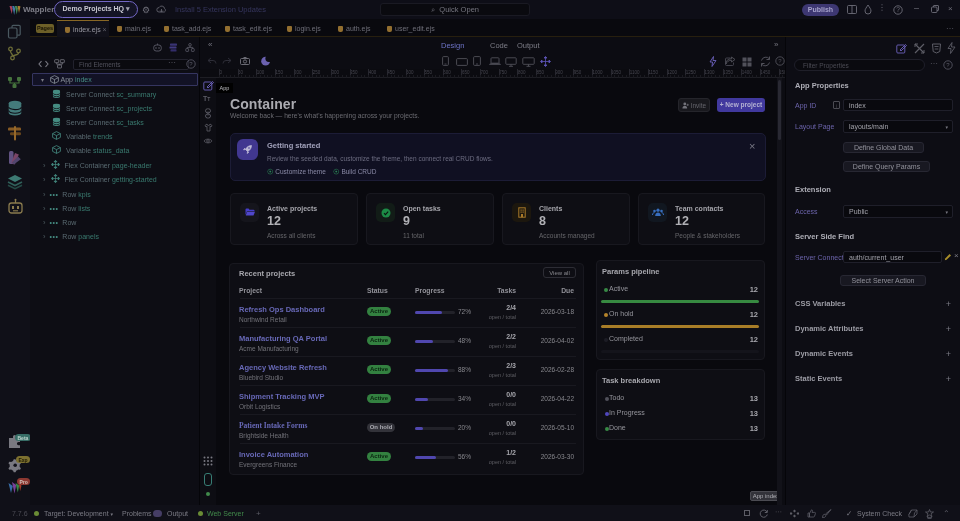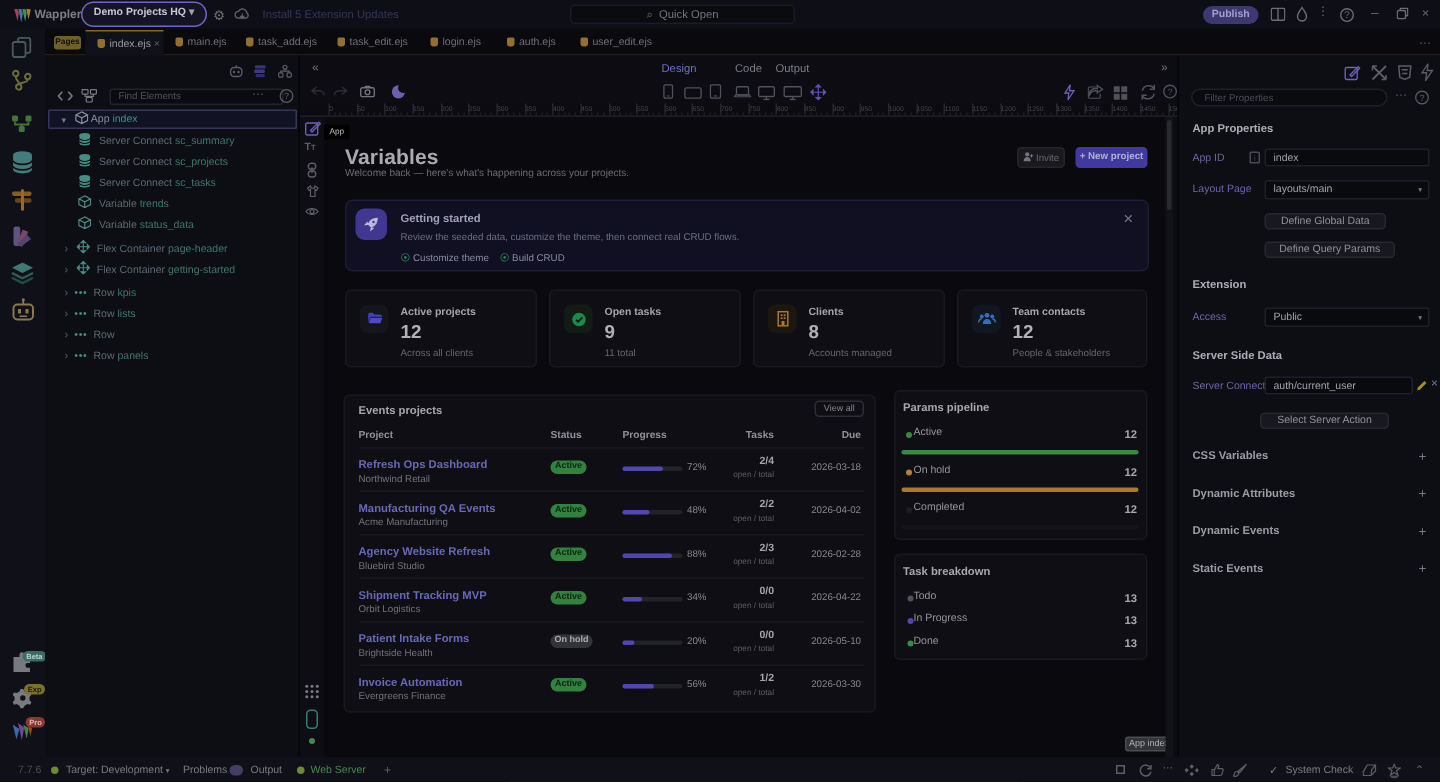--- a/index.html
+++ b/index.html
@@ -589,21 +589,21 @@
           <circle cx="8.5" cy="5" r="1" fill="#8a8a94"></circle>
           <circle cx="1.5" cy="8.5" r="1" fill="#8a8a94"></circle>
           <circle cx="5" cy="8.5" r="1" fill="#8a8a94"></circle>
           <circle cx="8.5" cy="8.5" r="1" fill="#8a8a94"></circle>
         </svg>
       <div class="abs" style="left:4px; top:395px; width:8px; height:13px; border:1px solid #3f8f85; border-radius:3px;"></div>
       <div class="abs" style="left:6px; top:414px; width:4px; height:4px; border-radius:2px; background:#4a9e55;"></div>
     </div>
     <div id="canvas">
       <div class="abs" style="left:0; top:5px; width:17px; height:10px; background:#000; color:#d5d5da; font-size:5.5px; text-align:center; line-height:10px;">App</div>
-      <div class="abs" style="left:14px; top:18px; font-size:14px; font-weight:bold; color:#c3c3ca; letter-spacing:0.1px;">Variables</div>
+      <div class="abs" style="left:14px; top:18px; font-size:14px; font-weight:bold; color:#c3c3ca; letter-spacing:0.1px;">Container</div>
       <div class="abs" style="left:14px; top:34px; font-size:6.7px; color:#7b7b83;">Welcome back — here's what's happening across your projects.</div>
       <div class="abs" style="left:462px; top:20px; width:32px; height:14px; background:#1c1c22; border:1px solid #2a2a31; border-radius:3px; color:#74747c; font-size:6.5px; text-align:center; line-height:13px;"><svg width="7" height="7" viewBox="0 0 8 8" style="vertical-align:-1px;">
             <circle cx="3.2" cy="2.2" r="1.6" fill="#84848d"></circle>
             <path d="M0.5 7.5 C0.5 5.2 1.7 4.2 3.2 4.2 C4.7 4.2 5.9 5.2 5.9 7.5 Z" fill="#84848d"></path>
             <path d="M6.5 2 V4.6 M5.2 3.3 H7.8" stroke="#84848d" stroke-width="0.8"></path>
           </svg> Invite</div>
       <div class="abs" style="left:501px; top:20px; width:48px; height:14px; background:#4a41b5; border-radius:3px; color:#cdcaf0; font-size:6.5px; font-weight:bold; text-align:center; line-height:14px;">+ New project</div>
 
       <div id="gscard">
         <div class="abs" style="left:6px; top:5px; width:21px; height:21px; background:#4a3fa5; border-radius:6px;">
@@ -664,42 +664,42 @@
               <path d="M3.2 8 C3.2 5.8 4.4 4.6 6 4.6 C7.6 4.6 8.8 5.8 8.8 8 Z" fill="#3f7dd8"></path>
               <path d="M0.5 7 C0.5 5.4 1.3 4.6 2.5 4.6 M11.5 7 C11.5 5.4 10.7 4.6 9.5 4.6" stroke="#3f7dd8" fill="none" stroke-width="1"></path>
             </svg>
           </div>
         <div class="abs" style="left:36px; top:11px; font-size:7px; font-weight:bold; color:#bcbcc4;">Team contacts</div>
         <div class="abs" style="left:36px; top:20px; font-size:12.5px; font-weight:bold; color:#c9c9cf;">12</div>
         <div class="abs" style="left:36px; top:38px; font-size:6.5px; color:#737379;">People &amp; stakeholders</div>
       </div>
 
       <div class="card" id="tablecard" style="left:13px; top:185px; width:355px; height:212px;">
-        <div class="abs" style="left:9px; top:5px; font-size:7.5px; font-weight:bold; color:#bfbfc7;">Events projects</div>
+        <div class="abs" style="left:9px; top:5px; font-size:7.5px; font-weight:bold; color:#bfbfc7;">Recent projects</div>
         <div class="abs" style="right:7px; top:3px; width:33px; height:11px; border:1px solid #33333c; border-radius:3px; color:#9a9aa2; font-size:6px; text-align:center; line-height:10px;">View all</div>
         <div class="abs" style="left:9px; top:23px; font-size:6.8px; font-weight:bold; color:#a5a5ae;">Project</div>
         <div class="abs" style="left:137px; top:23px; font-size:6.8px; font-weight:bold; color:#a5a5ae;">Status</div>
         <div class="abs" style="left:185px; top:23px; font-size:6.8px; font-weight:bold; color:#a5a5ae;">Progress</div>
         <div class="abs" style="right:67px; top:23px; font-size:6.8px; font-weight:bold; color:#a5a5ae;">Tasks</div>
         <div class="abs" style="right:9px; top:23px; font-size:6.8px; font-weight:bold; color:#a5a5ae;">Due</div>
         <div class="rsep" style="top:34px;"></div>
 
         <div class="prow-name" style="left:9px; top:41px;">Refresh Ops Dashboard</div>
         <div class="prow-sub" style="left:9px; top:52px;">Northwind Retail</div>
         <div class="pill active" style="left:137px; top:43px; width:24px; height:9px; line-height:9px;">Active</div>
         <div class="pbar" style="left:185px; top:47px;">
             <div class="fill" style="width:27px;"></div>
           </div>
         <div class="abs" style="left:228px; top:44px; font-size:6.5px; color:#9a9aa2;">72%</div>
         <div class="abs" style="right:67px; top:40px; font-size:7px; font-weight:bold; color:#bcbcc4;">2/4</div>
         <div class="abs" style="right:67px; top:50px; font-size:5.5px; color:#6a6a72;">open / total</div>
         <div class="abs" style="right:9px; top:44px; font-size:6.5px; color:#9a9aa2;">2026-03-18</div>
         <div class="rsep" style="top:63px;"></div>
 
-        <div class="prow-name" style="left:9px; top:70px;">Manufacturing QA Events</div>
+        <div class="prow-name" style="left:9px; top:70px;">Manufacturing QA Portal</div>
         <div class="prow-sub" style="left:9px; top:81px;">Acme Manufacturing</div>
         <div class="pill active" style="left:137px; top:72px; width:24px; height:9px; line-height:9px;">Active</div>
         <div class="pbar" style="left:185px; top:76px;">
             <div class="fill" style="width:18px;"></div>
           </div>
         <div class="abs" style="left:228px; top:73px; font-size:6.5px; color:#9a9aa2;">48%</div>
         <div class="abs" style="right:67px; top:69px; font-size:7px; font-weight:bold; color:#bcbcc4;">2/2</div>
         <div class="abs" style="right:67px; top:79px; font-size:5.5px; color:#6a6a72;">open / total</div>
         <div class="abs" style="right:9px; top:73px; font-size:6.5px; color:#9a9aa2;">2026-04-02</div>
         <div class="rsep" style="top:92px;"></div>
@@ -721,21 +721,21 @@
         <div class="pill active" style="left:137px; top:130px; width:24px; height:9px; line-height:9px;">Active</div>
         <div class="pbar" style="left:185px; top:134px;">
             <div class="fill" style="width:13px;"></div>
           </div>
         <div class="abs" style="left:228px; top:131px; font-size:6.5px; color:#9a9aa2;">34%</div>
         <div class="abs" style="right:67px; top:127px; font-size:7px; font-weight:bold; color:#bcbcc4;">0/0</div>
         <div class="abs" style="right:67px; top:137px; font-size:5.5px; color:#6a6a72;">open / total</div>
         <div class="abs" style="right:9px; top:131px; font-size:6.5px; color:#9a9aa2;">2026-04-22</div>
         <div class="rsep" style="top:150px;"></div>
 
-        <div class="prow-name" style="left:9px; top:157px;">Patient Intake Forms</div>
+        <div class="prow-name" style="left:9px; top:157px;font-family:Liberation Serif, serif;">Patient Intake Forms</div>
         <div class="prow-sub" style="left:9px; top:168px;">Brightside Health</div>
         <div class="pill hold" style="left:137px; top:159px; width:28px; height:9px; line-height:9px;">On hold</div>
         <div class="pbar" style="left:185px; top:163px;">
             <div class="fill" style="width:8px;"></div>
           </div>
         <div class="abs" style="left:228px; top:160px; font-size:6.5px; color:#9a9aa2;">20%</div>
         <div class="abs" style="right:67px; top:156px; font-size:7px; font-weight:bold; color:#bcbcc4;">0/0</div>
         <div class="abs" style="right:67px; top:166px; font-size:5.5px; color:#6a6a72;">open / total</div>
         <div class="abs" style="right:9px; top:160px; font-size:6.5px; color:#9a9aa2;">2026-05-10</div>
         <div class="rsep" style="top:179px;"></div>
@@ -812,21 +812,21 @@
     <div class="abs rlabel" style="left:9px; top:65px;">App ID</div>
     <div class="abs" style="left:47px; top:64px; width:7px; height:8px; border:0.8px solid #55555f; border-radius:1px; color:#55555f; font-size:5px; text-align:center; line-height:8px;">i</div>
     <div class="rinput" style="left:57px; top:62px; width:110px; height:12px; line-height:11px;">index</div>
     <div class="abs rlabel" style="left:9px; top:86px;">Layout Page</div>
     <div class="rinput" style="left:57px; top:83px; width:110px; height:13px; line-height:12px;">layouts/main<span style="position:absolute; right:4px; color:#8a8a95; font-size:5px;">▾</span></div>
     <div class="rbtn" style="left:57px; top:105px; width:81px; height:11px; line-height:10px;">Define Global Data</div>
     <div class="rbtn" style="left:57px; top:124px; width:87px; height:11px; line-height:10px;">Define Query Params</div>
     <div class="abs rhead" style="left:9px; top:148px;">Extension</div>
     <div class="abs rlabel" style="left:9px; top:171px;">Access</div>
     <div class="rinput" style="left:57px; top:168px; width:110px; height:13px; line-height:12px;">Public<span style="position:absolute; right:4px; color:#8a8a95; font-size:5px;">▾</span></div>
-    <div class="abs rhead" style="left:9px; top:195px;">Server Side Data</div>
+    <div class="abs rhead" style="left:9px; top:195px;">Server Side Find</div>
     <div class="abs rlabel" style="left:9px; top:217px;">Server Connect</div>
     <div class="rinput" style="left:57px; top:214px; width:99px; height:12px; line-height:11px;">auth/current_user</div>
     <svg class="abs" style="left:158px; top:216px;" width="8" height="8" viewBox="0 0 8 8">
         <path d="M0.8 7.2 L1.2 5.4 L5.6 1 L7 2.4 L2.6 6.8 Z" fill="#c0a22e"></path>
       </svg>
     <div class="abs" style="left:168px; top:214px; color:#8a8a95; font-size:8px;">×</div>
     <div class="rbtn" style="left:54px; top:238px; width:86px; height:11px; line-height:10px;">Select Server Action</div>
     <div class="rcollapse" style="top:260px; padding-left:9px;">CSS Variables<span class="plus">+</span></div>
     <div class="rcollapse" style="top:285px; padding-left:9px;">Dynamic Attributes<span class="plus">+</span></div>
     <div class="rcollapse" style="top:310px; padding-left:9px;">Dynamic Events<span class="plus">+</span></div>

